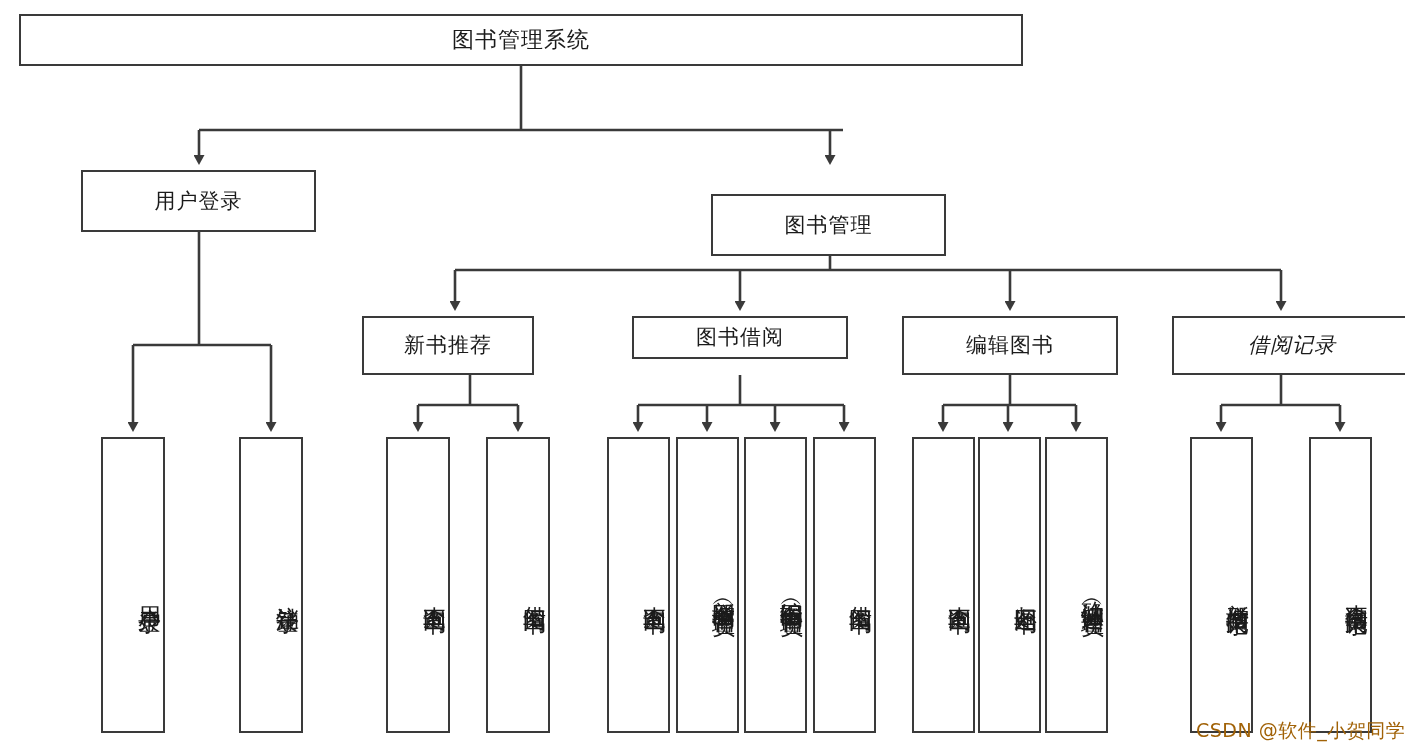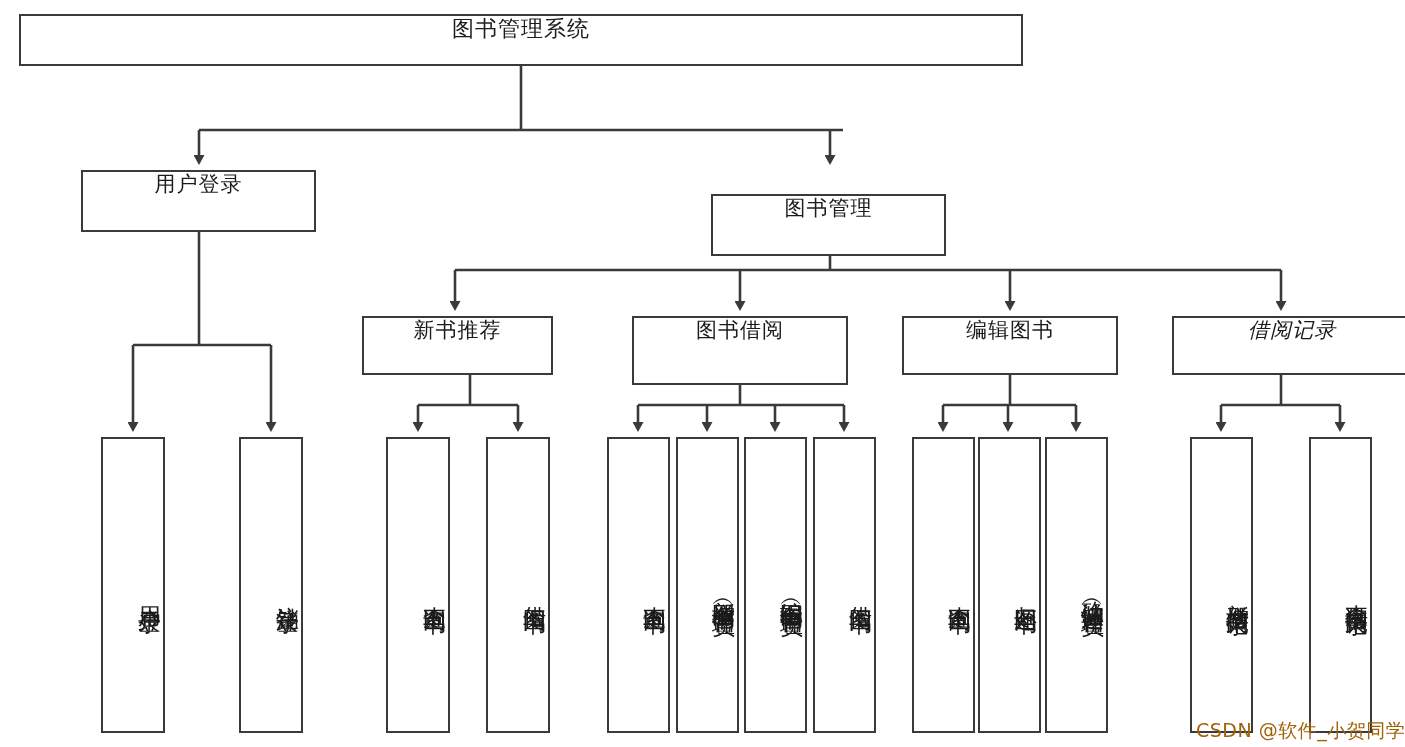--- a/index.html
+++ b/index.html
@@ -25,21 +25,21 @@
     width: 1405px;
     height: 747px;
     pointer-events: none;
   }
   .node {
     position: absolute;
     box-sizing: border-box;
     border: 2px solid #3a3a3a;
     background: #ffffff;
     display: flex;
-    align-items: flex-start;
+    align-items: center;
     justify-content: center;
     color: #1b1b1b;
     line-height: 1.18;
   }
   .node.horiz {
     font-size: 21px;
     letter-spacing: 1px;
     text-align: center;
   }
   .node.vert {
@@ -122,24 +122,24 @@
     <span>图书管理系统</span>
   </div>
 
   <div class="node horiz" style="left:81px; top:170px; width:235px; height:62px;">
     <span>用户登录</span>
   </div>
   <div class="node horiz" style="left:711px; top:170px; width:235px; height:62px;margin-top:24px;">
     <span>图书管理</span>
   </div>
 
-  <div class="node horiz" style="left:362px; top:316px; width:191px; height:59px;">
+  <div class="node horiz" style="left:362px; top:316px; width:172px; height:59px;">
     <span>新书推荐</span>
   </div>
-  <div class="node horiz" style="left:632px; top:316px; width:216px; height:69px;">
+  <div class="node horiz" style="left:632px; top:316px; width:216px; height:43px;">
     <span>图书借阅</span>
   </div>
   <div class="node horiz" style="left:902px; top:316px; width:216px; height:59px;">
     <span>编辑图书</span>
   </div>
   <div class="node horiz" style="left:1172px; top:316px; width:240px; height:59px;font-style:italic;">
     <span>借阅记录</span>
   </div>
 
   <div class="node vert" style="left:101px; top:437px; width:64px; height:296px;">

